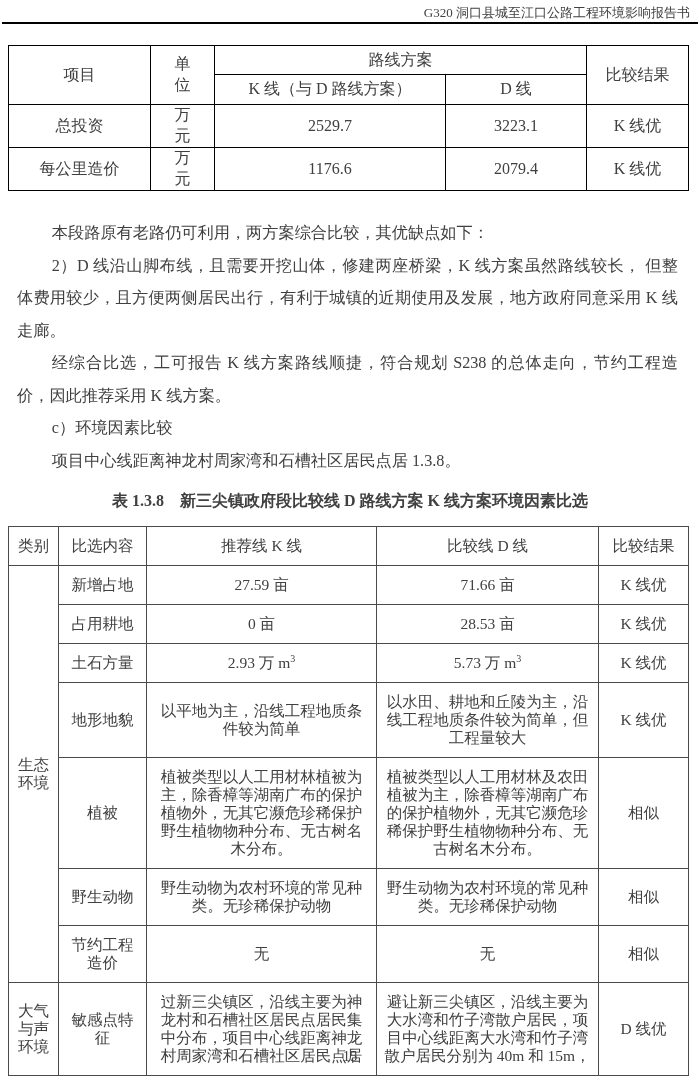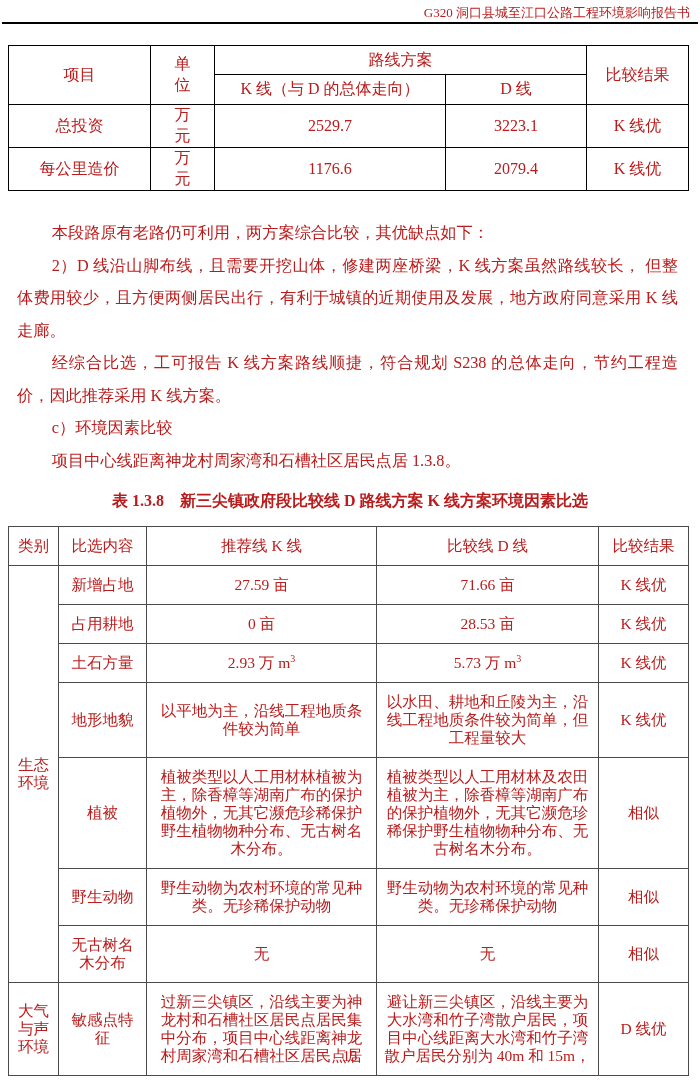--- a/index.html
+++ b/index.html
@@ -1,18 +1,18 @@
 <!DOCTYPE html>
 <html lang="zh"><head>
 <meta charset="utf-8">
 <style>
   html,body{margin:0;padding:0;background:#888;}
   .page{
     position:relative;width:700px;height:1083px;background:#ffffff;
-    font-family:"Liberation Serif","DejaVu Serif",serif;color:#b91c1c;
+    font-family:"Liberation Serif","DejaVu Serif",serif;color:#404040;
     overflow:hidden;margin:0 auto;
   }
   
   .doc-header{padding:5px 10px 0 0;text-align:right;font-size:13px;line-height:15px;}
   .header-rule{margin:2px 2px 0 2px;border-top:2px solid #000;height:0;}
 
   
   table{border-collapse:collapse;table-layout:fixed;}
   .t1{margin:21px 0 0 8px;font-size:16px;}
   .t1 td{border:1.5px solid #000;text-align:center;vertical-align:middle;padding:0 16px;overflow:hidden;}
@@ -50,21 +50,21 @@
         <col style="width:102px">
     </colgroup>
     <tbody>
       <tr style="height:29px">
         <td rowspan="2">项目</td>
         <td rowspan="2">单位</td>
         <td colspan="2">路线方案</td>
         <td rowspan="2">比较结果</td>
       </tr>
       <tr style="height:30px">
-        <td>K 线（与 D 的总体走向）</td>
+        <td>K 线（与 D 路线方案）</td>
         <td>D 线</td>
       </tr>
       <tr style="height:28px">
         <td>总投资</td>
         <td>万元</td>
         <td>2529.7</td>
         <td>3223.1</td>
         <td>K 线优</td>
       </tr>
       <tr style="height:28px">
@@ -134,21 +134,21 @@
         <td>植被类型以人工用材林及农田植被为主，除香樟等湖南广布的保护植物外，无其它濒危珍稀保护野生植物物种分布、无古树名木分布。</td>
         <td>相似</td>
       </tr>
       <tr style="height:38px">
         <td>野生动物</td>
         <td>野生动物为农村环境的常见种类。无珍稀保护动物</td>
         <td>野生动物为农村环境的常见种类。无珍稀保护动物</td>
         <td>相似</td>
       </tr>
       <tr style="height:44px">
-        <td>无古树名木分布</td>
+        <td>节约工程造价</td>
         <td>无</td>
         <td>无</td>
         <td>相似</td>
       </tr>
       <tr style="height:76px">
         <td>大气与声环境</td>
         <td>敏感点特征</td>
         <td>过新三尖镇区，沿线主要为神龙村和石槽社区居民点居民集中分布，项目中心线距离神龙村周家湾和石槽社区居民点居</td>
         <td>避让新三尖镇区，沿线主要为大水湾和竹子湾散户居民，项目中心线距离大水湾和竹子湾散户居民分别为 40m 和 15m，</td>
         <td>D 线优</td>

